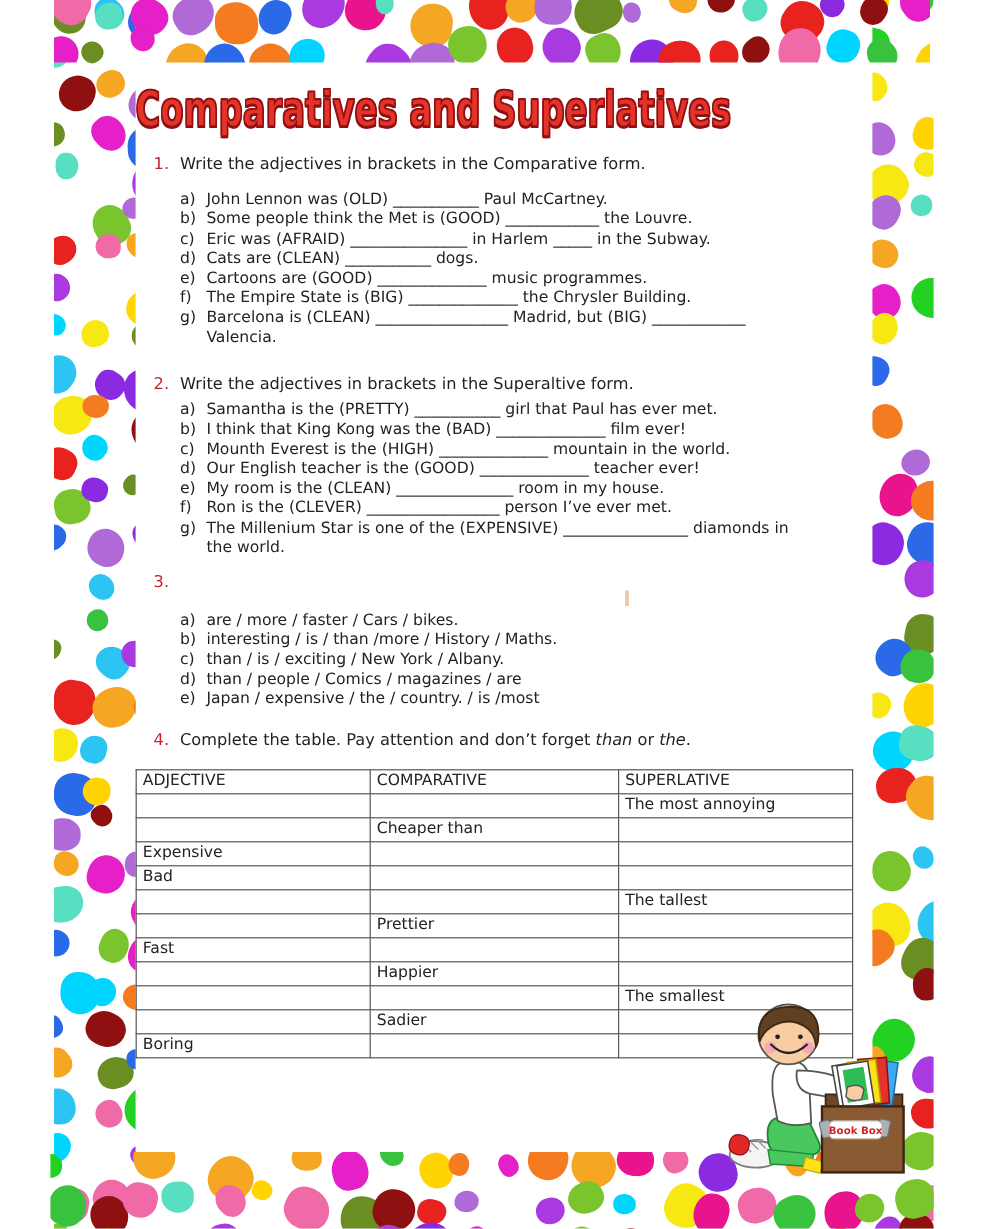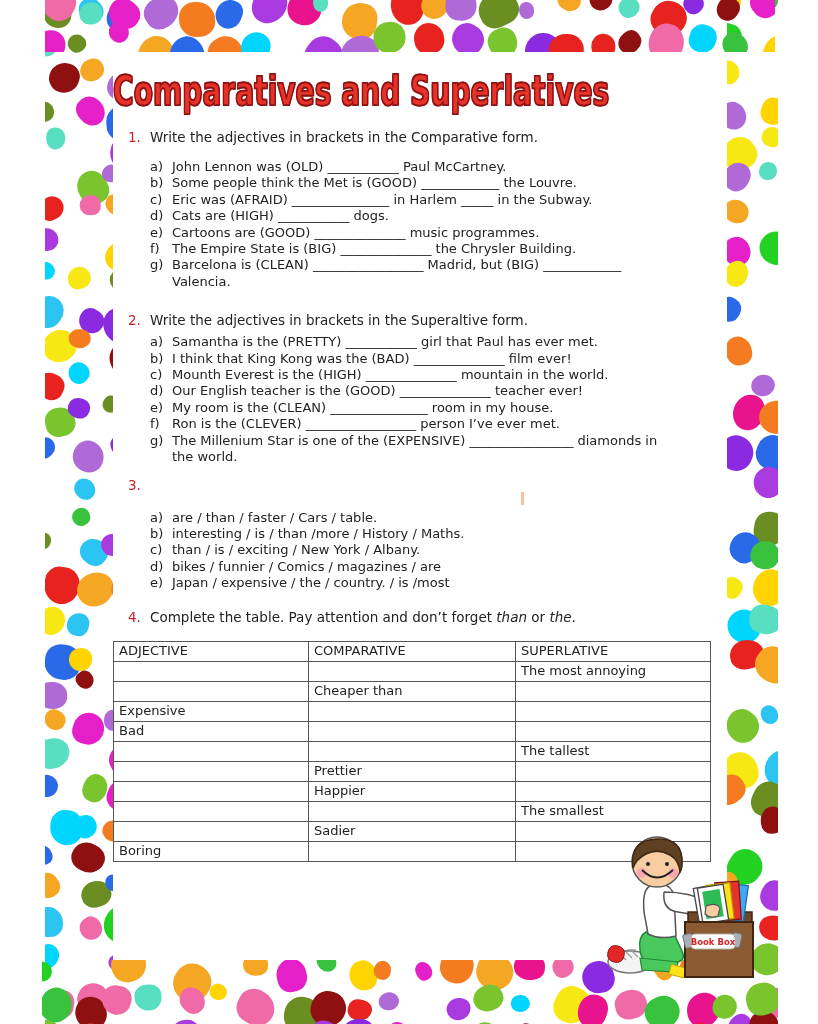--- a/index.html
+++ b/index.html
@@ -279,21 +279,21 @@
             <div class="item">
               <span class="ltr">b)</span>
               <span class="itx">Some people think the Met is (GOOD) ____________ the Louvre.</span>
             </div>
             <div class="item">
               <span class="ltr">c)</span>
               <span class="itx">Eric was (AFRAID) _______________ in Harlem _____ in the Subway.</span>
             </div>
             <div class="item">
               <span class="ltr">d)</span>
-              <span class="itx">Cats are (HIGH) ___________ dogs.</span>
+              <span class="itx">Cats are (CLEAN) ___________ dogs.</span>
             </div>
             <div class="item">
               <span class="ltr">e)</span>
               <span class="itx">Cartoons are (GOOD) ______________ music programmes.</span>
             </div>
             <div class="item">
               <span class="ltr">f)</span>
               <span class="itx">The Empire State is (BIG) ______________ the Chrysler Building.</span>
             </div>
             <div class="item">
@@ -340,33 +340,33 @@
             </div>
           </div>
         </div>
         <div class="section s3">
           <div class="sec-head">
             <span class="sec-num">3.</span>
           </div>
           <div class="items">
             <div class="item">
               <span class="ltr">a)</span>
-              <span class="itx">are / than / faster / Cars / table.</span>
+              <span class="itx">are / more / faster / Cars / bikes.</span>
             </div>
             <div class="item">
               <span class="ltr">b)</span>
               <span class="itx">interesting / is / than /more / History / Maths.</span>
             </div>
             <div class="item">
               <span class="ltr">c)</span>
               <span class="itx">than / is / exciting / New York / Albany.</span>
             </div>
             <div class="item">
               <span class="ltr">d)</span>
-              <span class="itx">bikes / funnier / Comics / magazines / are</span>
+              <span class="itx">than / people / Comics / magazines / are</span>
             </div>
             <div class="item">
               <span class="ltr">e)</span>
               <span class="itx">Japan / expensive / the / country. / is /most</span>
             </div>
           </div>
         </div>
         <div class="section s4">
           <div class="sec-head">
             <span class="sec-num">4.</span>
@@ -407,20 +407,25 @@
             <td></td>
           </tr>
           <tr>
             <td></td>
             <td></td>
             <td>The tallest</td>
           </tr>
           <tr>
             <td></td>
             <td>Prettier</td>
+            <td></td>
+          </tr>
+          <tr>
+            <td>Fast</td>
+            <td></td>
             <td></td>
           </tr>
           <tr>
             <td></td>
             <td>Happier</td>
             <td></td>
           </tr>
           <tr>
             <td></td>
             <td></td>

